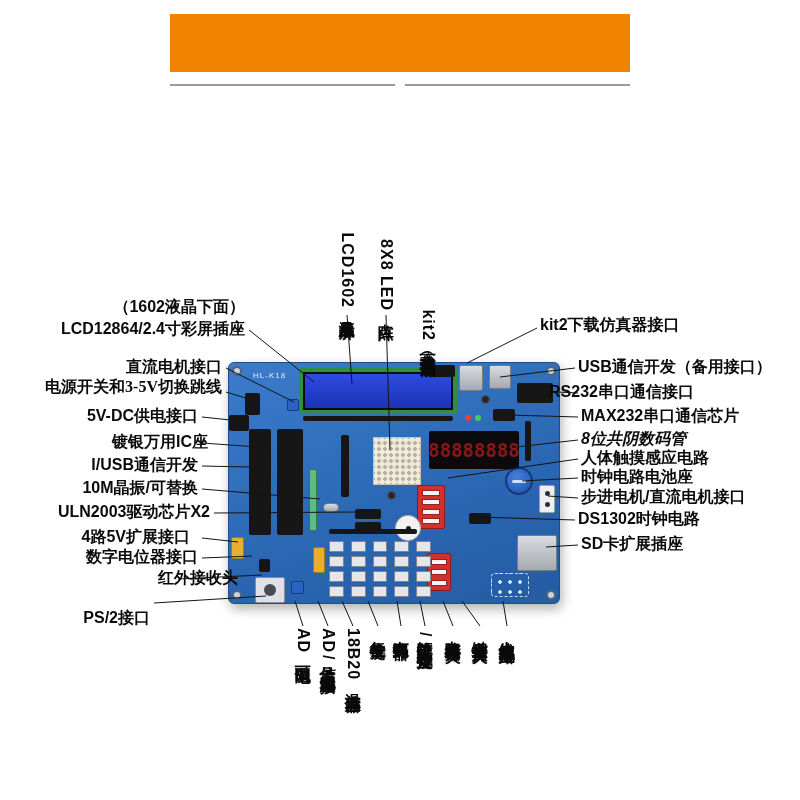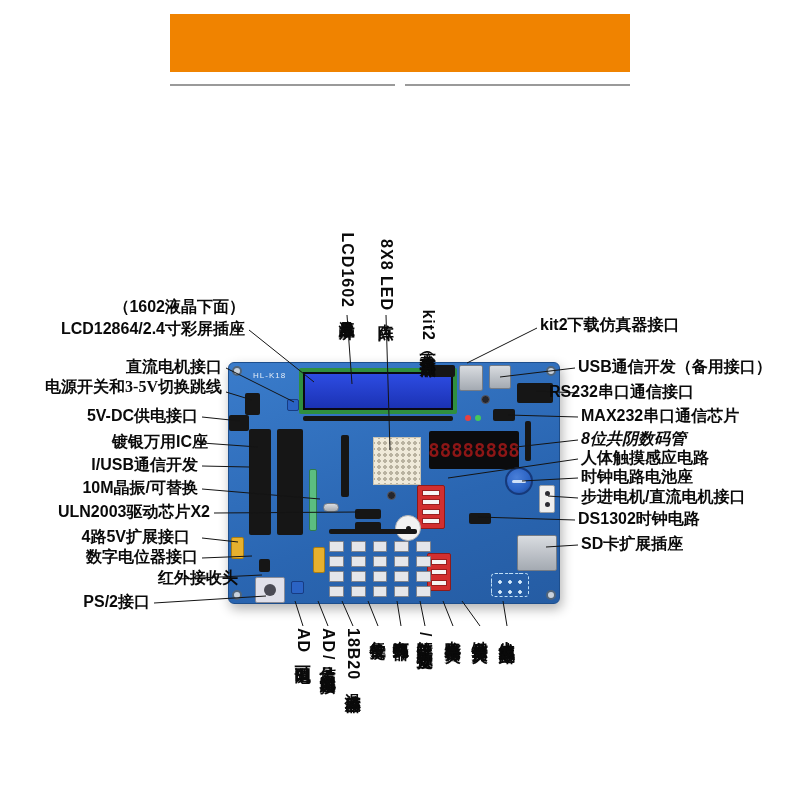--- a/index.html
+++ b/index.html
@@ -229,21 +229,21 @@
       <div class="lbl left" style="left: 222px; top: 368px;">直流电机接口</div>
       <div class="lbl left" style="left: 222px; top: 388px; font-family: Liberation Serif, serif;">电源开关和3-5V切换跳线</div>
       <div class="lbl left" style="left: 198px; top: 417px;">5V-DC供电接口</div>
       <div class="lbl left" style="left: 208px; top: 443px;">镀银万用IC座</div>
       <div class="lbl left" style="left: 198px; top: 466px;">I/USB通信开发</div>
       <div class="lbl left" style="left: 198px; top: 489px;">10M晶振/可替换</div>
       <div class="lbl left" style="left: 210px; top: 513px;">ULN2003驱动芯片X2</div>
       <div class="lbl left" style="left: 190px; top: 538px;">4路5V扩展接口</div>
       <div class="lbl left" style="left: 198px; top: 558px;">数字电位器接口</div>
       <div class="lbl left" style="left: 190px; top: 579px; margin-left: 48px;">红外接收头</div>
-      <div class="lbl left" style="left: 150px; top: 603px;">PS/2接口</div>
+      <div class="lbl left" style="left: 150px; top: 619px;">PS/2接口</div>
       <div class="lbl top" style="left: 347px; top: 313px;">LCD1602液晶显示屏</div>
       <div class="lbl top" style="left: 386px; top: 313px;">8X8 LED点阵</div>
       <div class="lbl top" style="left: 428px; top: 350px;">kit2下载仿真器（底部）</div>
       <div class="lbl right" style="left: 540px; top: 326px;">kit2下载仿真器接口</div>
       <div class="lbl right" style="left: 578px; top: 368px;">USB通信开发（备用接口）</div>
       <div class="lbl right" style="left: 549px; top: 393px;">RS232串口通信接口</div>
       <div class="lbl right" style="left: 581px; top: 417px;">MAX232串口通信芯片</div>
       <div class="lbl right" style="left: 581px; top: 440px; font-style: italic;">8位共阴数码管</div>
       <div class="lbl right" style="left: 581px; top: 459px;">人体触摸感应电路</div>
       <div class="lbl right" style="left: 581px; top: 478px;">时钟电路电池座</div>

